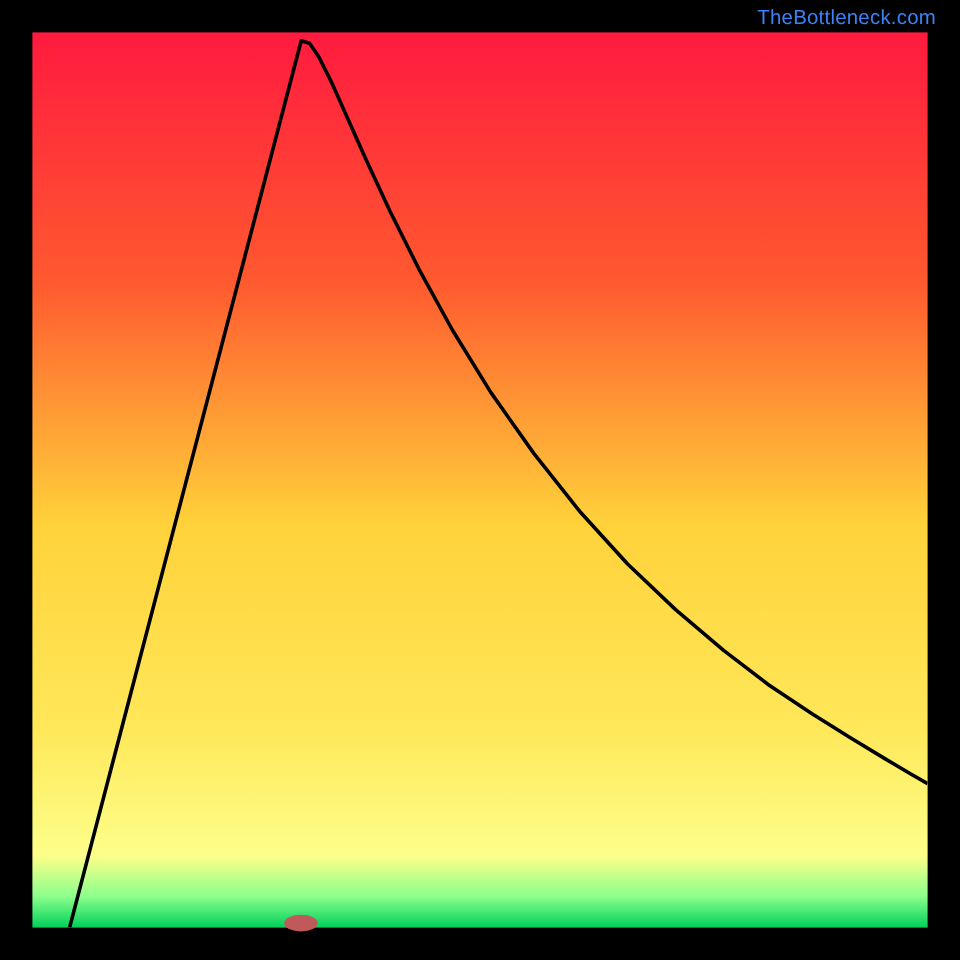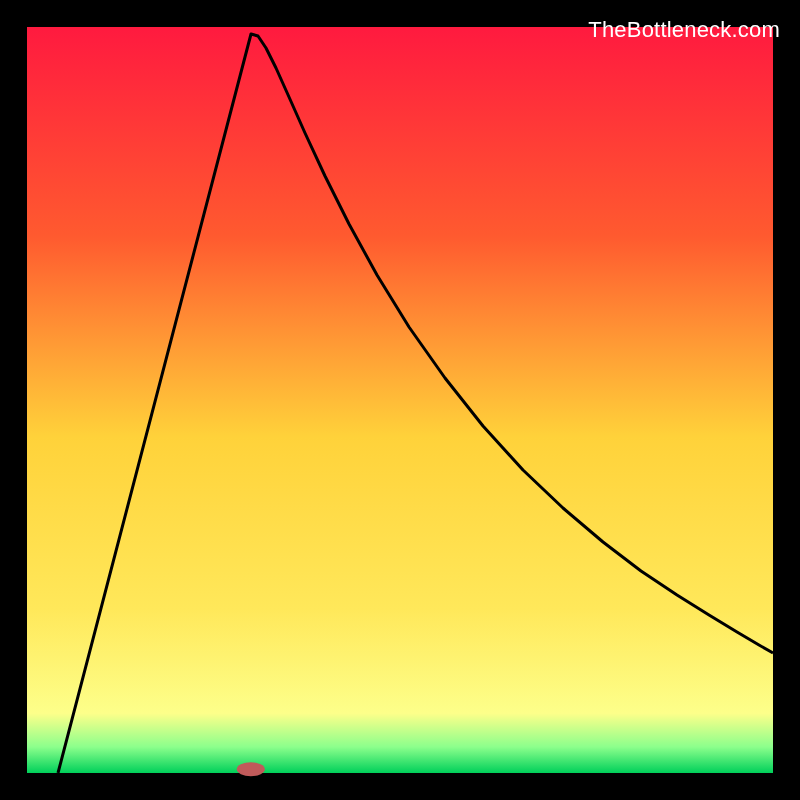--- a/index.html
+++ b/index.html
@@ -14,24 +14,24 @@
   .chart-wrap {
     position: relative;
     width: 800px;
     height: 800px;
   }
   svg {
     display: block;
   }
   .watermark {
     position: absolute;
-    top: 17px;
+    top: 5px;
     right: 20px;
-    color: #ffffff;
-    font-size: 22px;
+    color: #3b82f6;
+    font-size: 17px;
     font-weight: 400;
     letter-spacing: 0.2px;
   }
 </style>
 </head>
 <body>
 
 <div class="chart-wrap">
   <svg id="chart-svg" width="800" height="800" viewBox="0 0 800 800">
     <defs>

